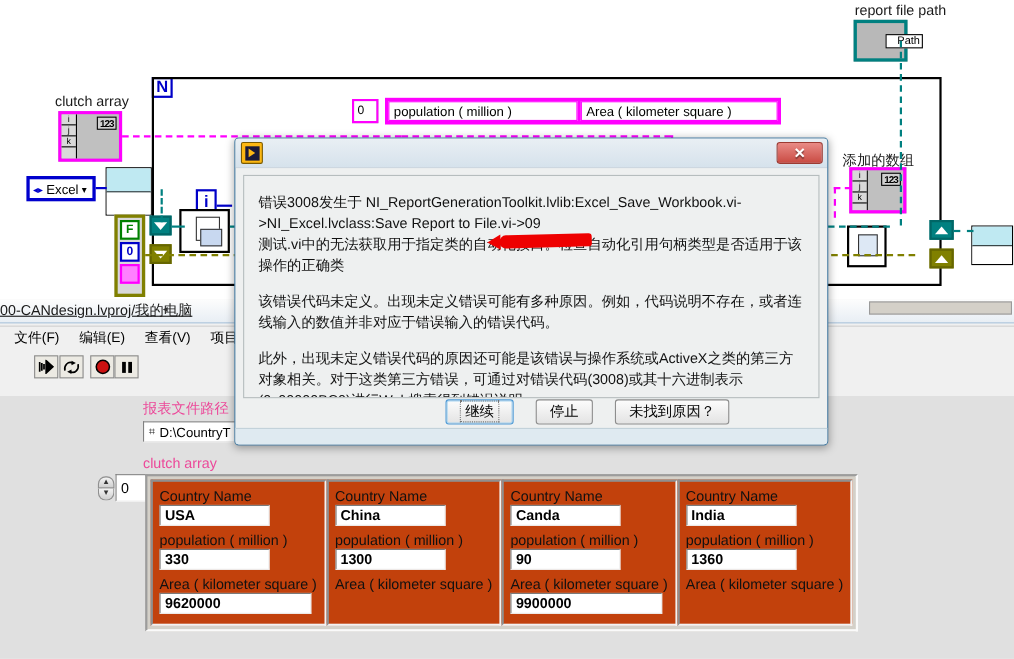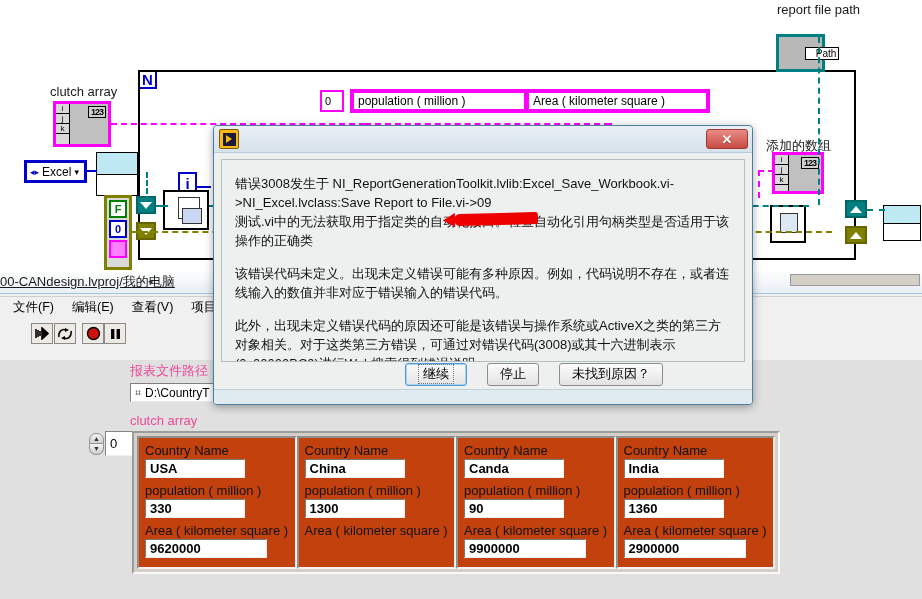--- a/index.html
+++ b/index.html
@@ -177,21 +177,21 @@
   }
   .clusterelem .cl {
     font-size:13px; color:#111; margin:0 0 1px 0; white-space:nowrap;
   }
   .clusterelem .cv {
     background:#ffffff; border-top:1px solid #7a7a7a; border-left:1px solid #7a7a7a;
     border-right:1px solid #ededed; border-bottom:1px solid #ededed;
     font-size:13px; color:#000; height:19px; line-height:18px; padding-left:4px;
     margin-bottom:5px; width:100px; overflow:hidden; white-space:nowrap;font-weight:bold;
   }
-  .clusterelem .cv.wide { width:122px; }
+  .clusterelem .cv.wide { width:138px; }
 
   
   #errdialog {
     position:absolute; left:213px; top:125px; width:540px; height:280px;
     background:#eef0f0;
     border:1px solid #4a7fa5;
     border-radius:4px;
     box-shadow:0 2px 8px rgba(0,0,0,0.35);
     overflow:hidden;
   }
@@ -348,21 +348,21 @@
   <div class="oliveb" style="left:845px; top:226px; width:22px; height:18px;">
       <div class="tri-up"></div>
     </div>
   <div class="tealbtn" style="left:136px; top:196px; width:20px; height:18px;">
       <div class="tri-dn"></div>
     </div>
   <div class="oliveb" style="left:136px; top:222px; width:20px; height:18px;">
       <div class="tri-dn"></div>
     </div>
 
-  <div class="pathctl" style="left:776px; top:34px; width:42px; height:38px;padding-left:43px;">
+  <div class="pathctl" style="left:776px; top:18px; width:42px; height:38px;padding-left:43px;">
     <div class="inner">Path</div>
   </div>
 
   <div class="wire h dash" style="left:111px; top:123px; width:254px; border-color:#ff00ff;"></div>
   <div class="wire v dash" style="left:610px; top:123px; height:70px; border-color:#ff00ff;"></div>
   <div class="wire h dash" style="left:365px; top:123px; width:245px; border-color:#ff00ff;"></div>
   <div class="wire v dash" style="left:758px; top:170px; height:28px; border-color:#ff00ff;"></div>
   <div class="wire h dash" style="left:758px; top:170px; width:16px; border-color:#ff00ff;"></div>
 
   <div class="wire h" style="left:87px; top:170px; width:10px; border-color:#0000cd;"></div>
@@ -461,21 +461,20 @@
     <div class="cl">Area ( kilometer square )</div>
     <div class="cv wide">9900000</div>
   </div>
 
   <div class="clusterelem">
     <div class="cl">Country Name</div>
     <div class="cv">India</div>
     <div class="cl">population ( million )</div>
     <div class="cv">1360</div>
     <div class="cl">Area ( kilometer square )</div>
-    <div class="cv wide">2900000</div>
   </div>
 
 </div>
 
 <div id="errdialog">
   <div id="errtitlebar">
     <div id="errappicon">
       <div class="glyph"></div>
     </div>
     <div id="errclose">✕</div>

